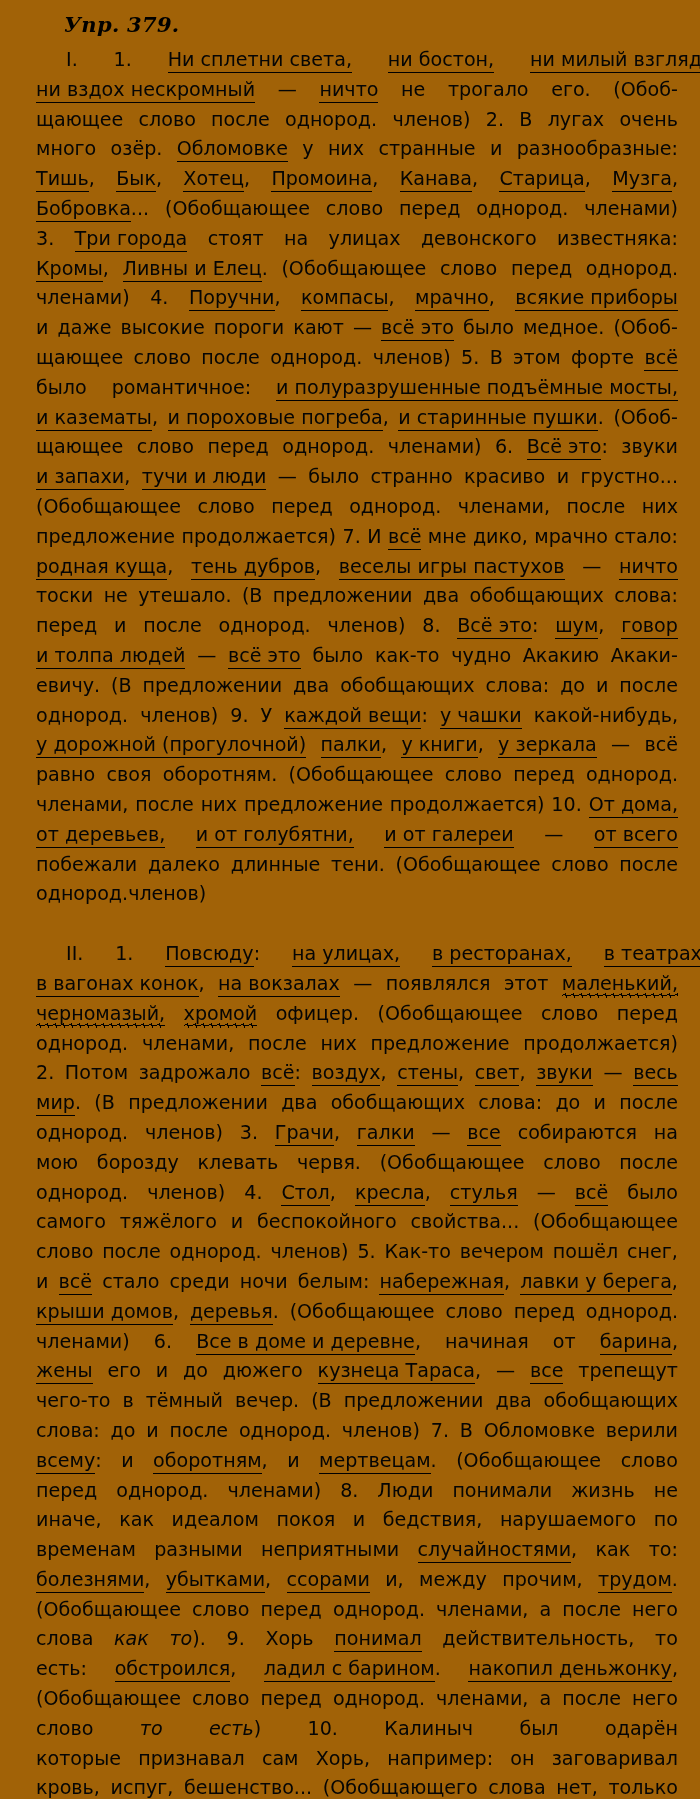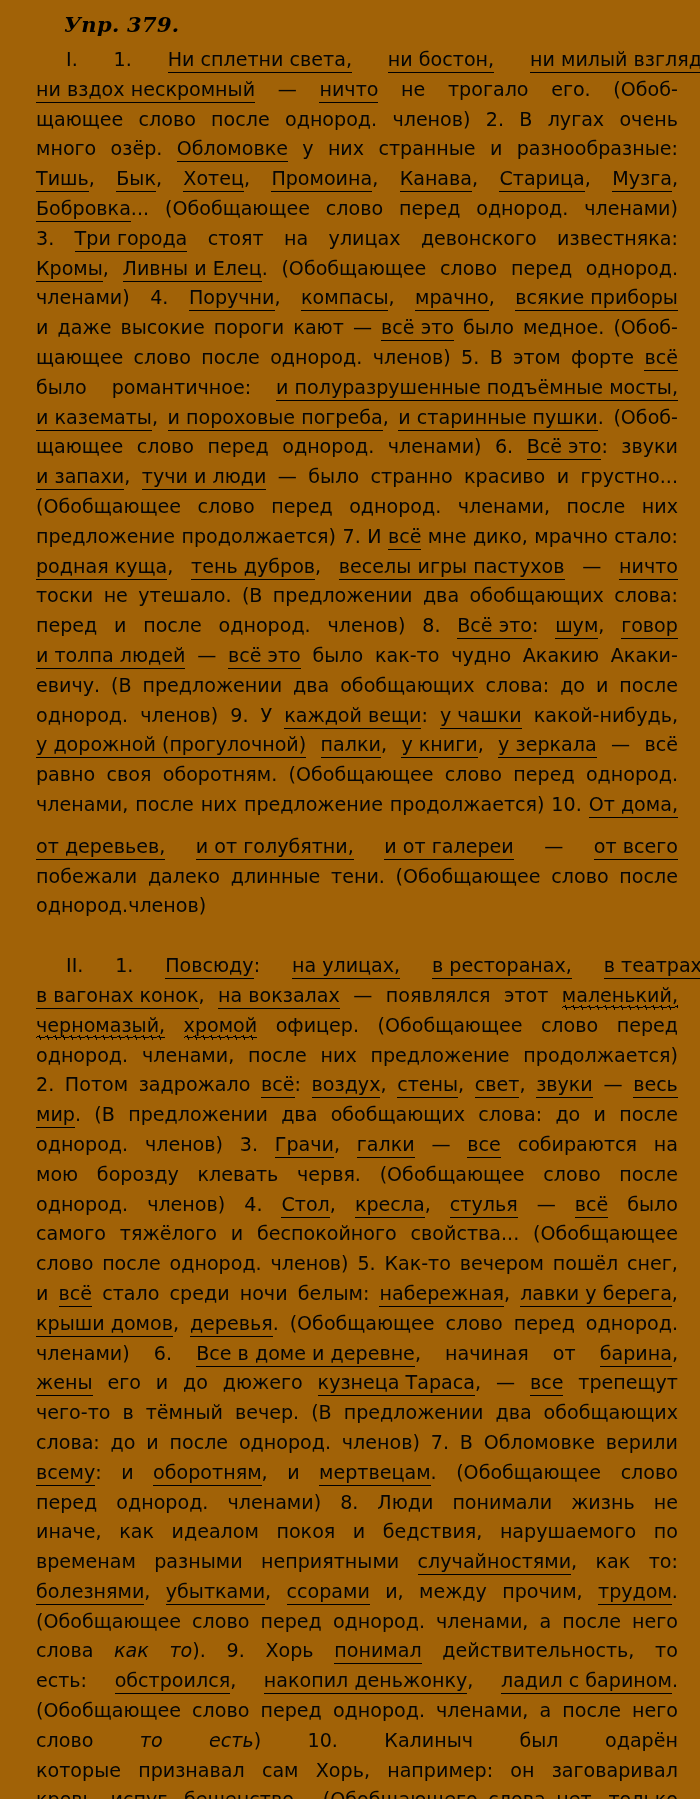--- a/index.html
+++ b/index.html
@@ -62,21 +62,20 @@
   }
   
   .ln.flush {
     justify-content: flex-start;
   }
   .ln.indent {
     padding-left: 30px;
   }
   
   .ln.gap-above {
-    margin-top: 12px;
   }
 
   .w {
     display: inline-block;
     white-space: pre;
   }
 
   
   
   .u {
@@ -162,20 +161,20 @@
       <div class="ln just"><span class="w"><span class="u">жены</span></span><span class="w">его</span><span class="w">и</span><span class="w">до</span><span class="w">дюжего</span><span class="w"><span class="u">кузнеца</span><span class="u"> </span><span class="u">Тараса</span>,</span><span class="w">—</span><span class="w"><span class="u">все</span></span><span class="w">трепещут</span></div>
       <div class="ln just"><span class="w">чего-то</span><span class="w">в</span><span class="w">тёмный</span><span class="w">вечер.</span><span class="w">(В</span><span class="w">предложении</span><span class="w">два</span><span class="w">обобщающих</span></div>
       <div class="ln just"><span class="w">слова:</span><span class="w">до</span><span class="w">и</span><span class="w">после</span><span class="w">однород.</span><span class="w">членов)</span><span class="w">7.</span><span class="w">В</span><span class="w">Обломовке</span><span class="w">верили</span></div>
       <div class="ln just"><span class="w"><span class="u">всему</span>:</span><span class="w">и</span><span class="w"><span class="u">оборотням</span>,</span><span class="w">и</span><span class="w"><span class="u">мертвецам</span>.</span><span class="w">(Обобщающее</span><span class="w">слово</span></div>
       <div class="ln just"><span class="w">перед</span><span class="w">однород.</span><span class="w">членами)</span><span class="w">8.</span><span class="w">Люди</span><span class="w">понимали</span><span class="w">жизнь</span><span class="w">не</span></div>
       <div class="ln just"><span class="w">иначе,</span><span class="w">как</span><span class="w">идеалом</span><span class="w">покоя</span><span class="w">и</span><span class="w">бедствия,</span><span class="w">нарушаемого</span><span class="w">по</span></div>
       <div class="ln just"><span class="w">временам</span><span class="w">разными</span><span class="w">неприятными</span><span class="w"><span class="u">случайностями</span>,</span><span class="w">как</span><span class="w">то:</span></div>
       <div class="ln just"><span class="w"><span class="u">болезнями</span>,</span><span class="w"><span class="u">убытками</span>,</span><span class="w"><span class="u">ссорами</span></span><span class="w">и,</span><span class="w">между</span><span class="w">прочим,</span><span class="w"><span class="u">трудом</span>.</span></div>
       <div class="ln just"><span class="w">(Обобщающее</span><span class="w">слово</span><span class="w">перед</span><span class="w">однород.</span><span class="w">членами,</span><span class="w">а</span><span class="w">после</span><span class="w">него</span></div>
       <div class="ln just"><span class="w">слова</span><span class="w"><span class="it">как</span></span><span class="w"><span class="it">то</span>).</span><span class="w">9.</span><span class="w">Хорь</span><span class="w"><span class="u">понимал</span></span><span class="w">действительность,</span><span class="w">то</span></div>
-      <div class="ln just"><span class="w">есть:</span><span class="w"><span class="u">обстроился</span>,</span><span class="w"><span class="u">накопил</span><span class="u"> </span><span class="u">деньжонку</span>,</span><span class="w"><span class="u">ладил</span><span class="u"> </span><span class="u">с</span><span class="u"> </span><span class="u">барином</span>.</span></div>
+      <div class="ln just"><span class="w">есть:</span><span class="w"><span class="u">обстроился</span>,</span><span class="w"><span class="u">ладил</span><span class="u"> </span><span class="u">с</span><span class="u"> </span><span class="u">барином</span>.</span><span class="w"><span class="u">накопил</span><span class="u"> </span><span class="u">деньжонку</span>,</span></div>
       <div class="ln just"><span class="w">(Обобщающее</span><span class="w">слово</span><span class="w">перед</span><span class="w">однород.</span><span class="w">членами,</span><span class="w">а</span><span class="w">после</span><span class="w">него</span></div>
       <div class="ln just"><span class="w">слово</span><span class="w"><span class="it">то</span></span><span class="w"><span class="it">есть</span>)</span><span class="w">10.</span><span class="w">Калиныч</span><span class="w">был</span><span class="w">одарён</span></div>
       <div class="ln just"><span class="w">которые</span><span class="w">признавал</span><span class="w">сам</span><span class="w">Хорь,</span><span class="w">например:</span><span class="w">он</span><span class="w">заговаривал</span></div>
       <div class="ln just"><span class="w"><span class="u">кровь</span>,</span><span class="w"><span class="u">испуг</span>,</span><span class="w"><span class="u">бешенство</span>...</span><span class="w">(Обобщающего</span><span class="w">слова</span><span class="w">нет,</span><span class="w">только</span></div>
     </div>
 
 </div>
 
 </body></html>

